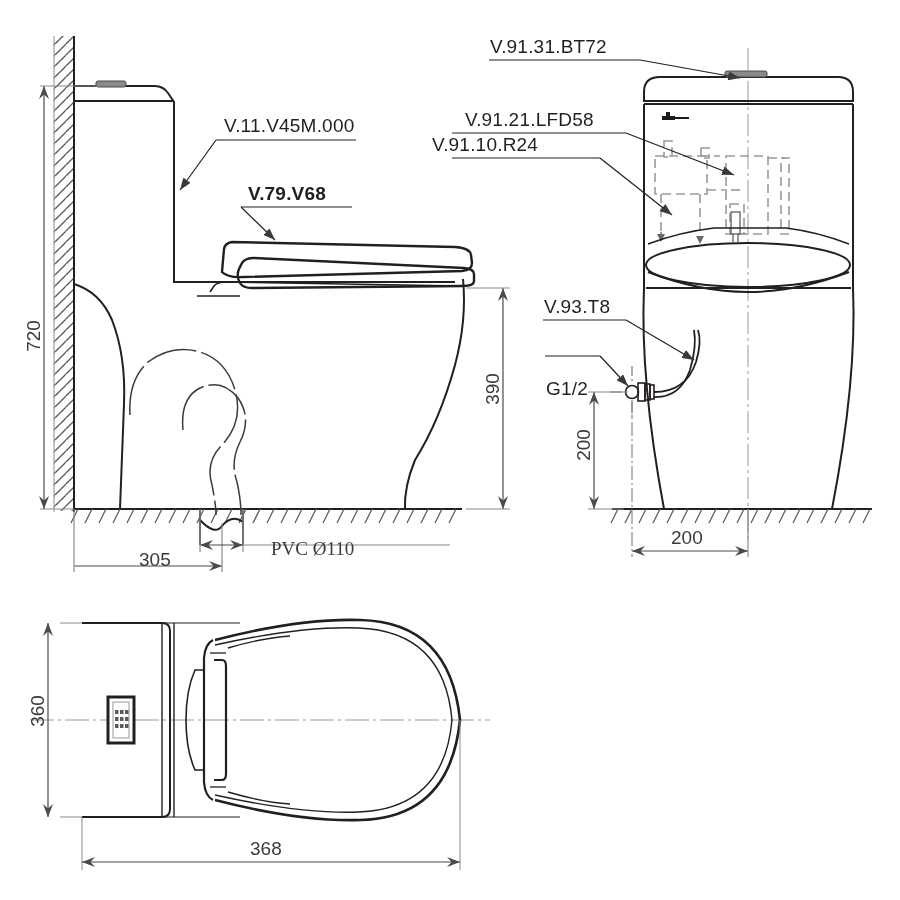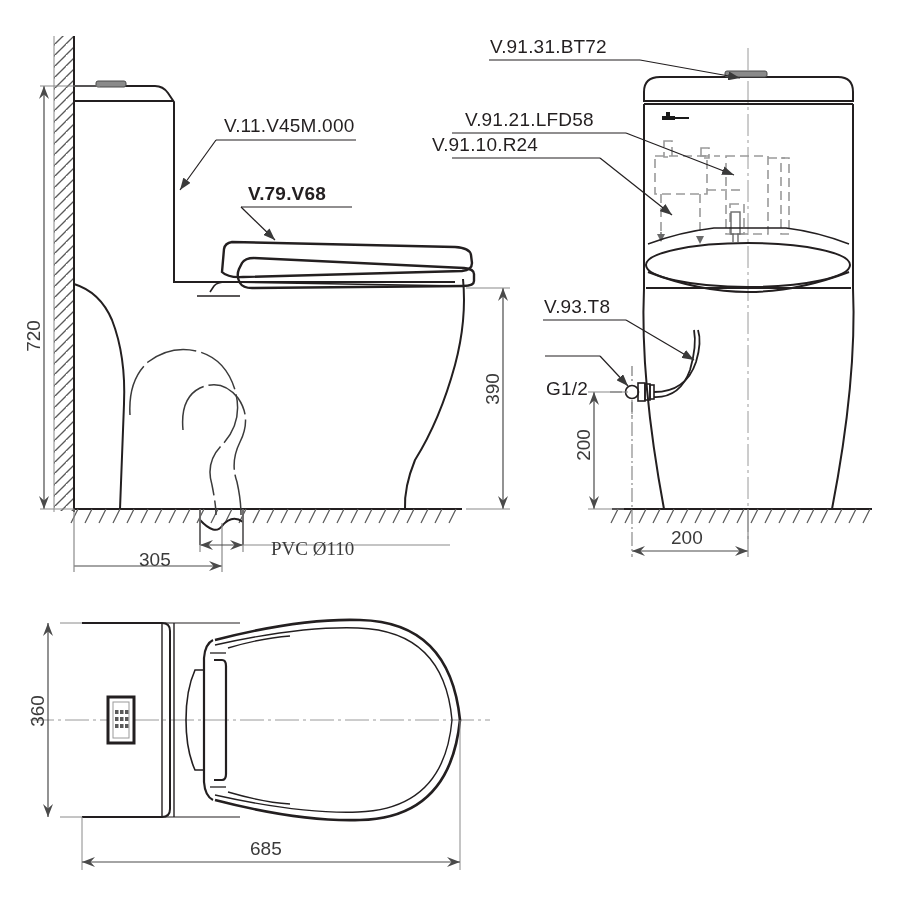--- a/index.html
+++ b/index.html
@@ -347,15 +347,15 @@
 
 <div class="dim rot" style="left:10px;top:325px;width:48px;text-align:center;">720</div>
 <div class="dim rot" style="left:469px;top:378px;width:48px;text-align:center;">390</div>
 <div class="dim" style="left:129px;top:549px;margin-left:10px;">305</div>
 <div class="dim" style="left:271px;top:538px;font-family:Liberation Serif, serif;">PVC Ø110</div>
 
 <div class="dim rot" style="left:560px;top:434px;width:48px;text-align:center;">200</div>
 <div class="dim" style="left:671px;top:527px;">200</div>
 
 <div class="dim rot" style="left:14px;top:700px;width:48px;text-align:center;">360</div>
-<div class="dim" style="left:250px;top:838px;">685</div>
+<div class="dim" style="left:250px;top:838px;">368</div>
 
 </div>
 
 </body></html>

